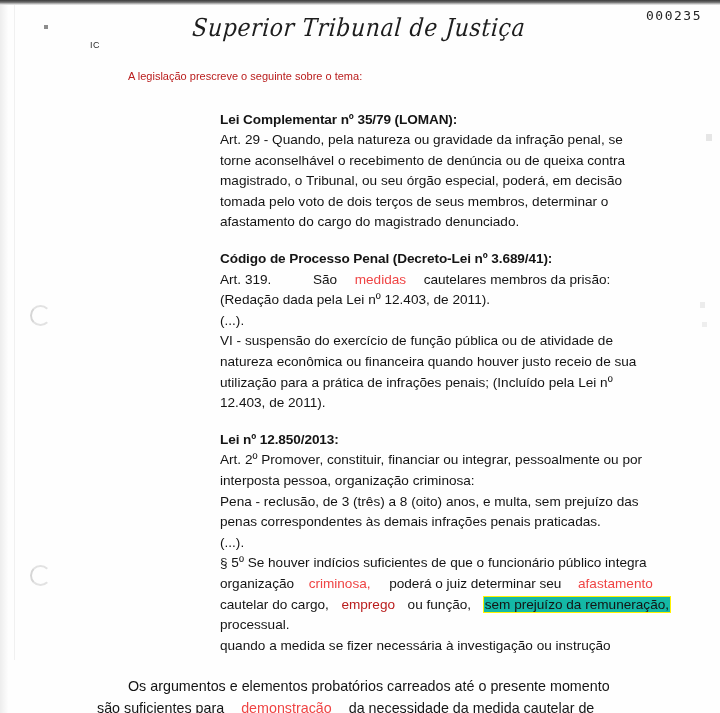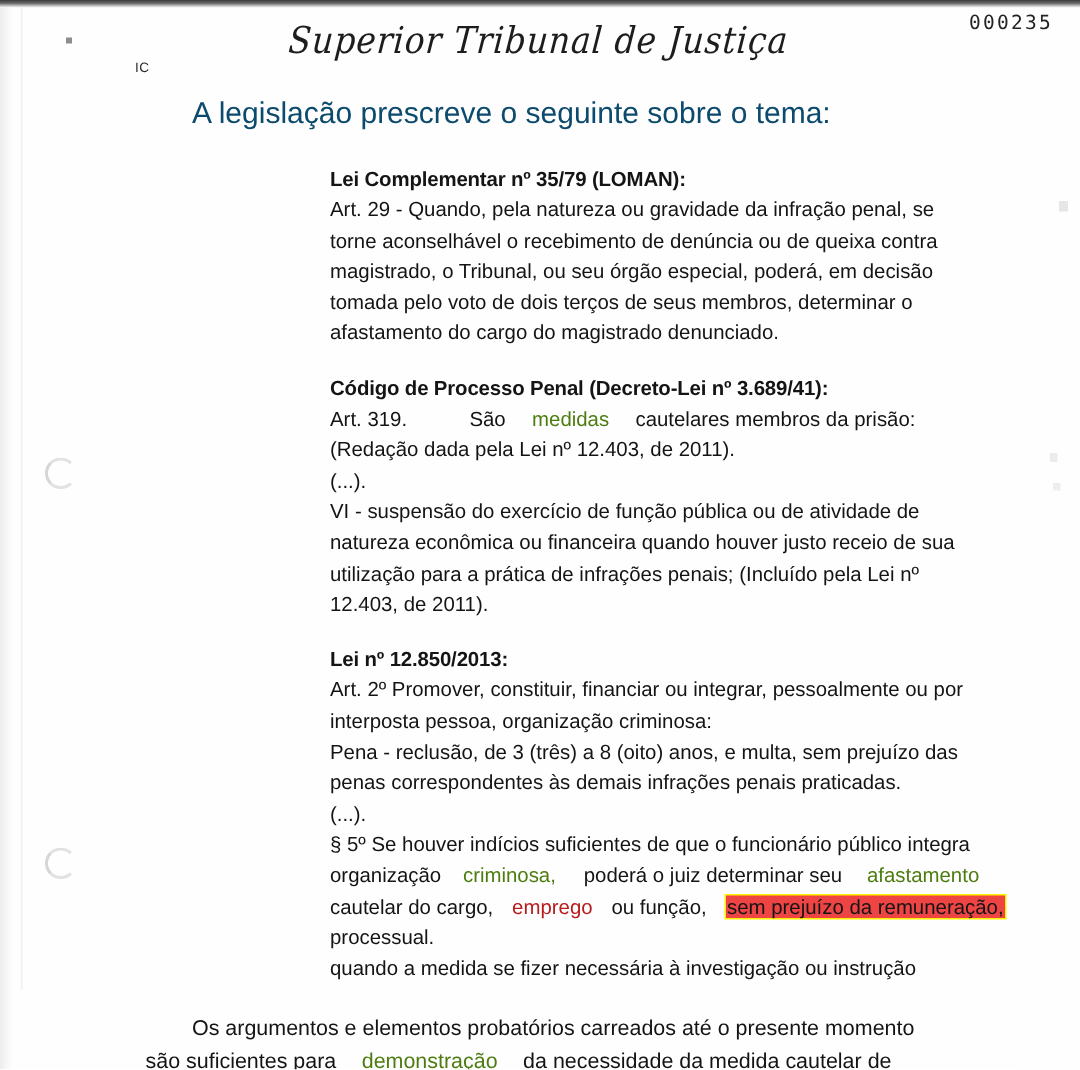--- a/index.html
+++ b/index.html
@@ -109,25 +109,25 @@
   
   .body-col {
     position: absolute;
     left: 97px;
     top: 66px;
     width: 586px;
   }
 
   p.body-para {
     margin: 0;
-    font-size: 20px;
+    font-size: 11px;
     line-height: 21.5px;
     text-align: justify;
     text-indent: 31px;
-    color: #0c4a6e;
+    color: #b91c1c;
   }
 
   .quote-block {
     margin: 0;
     padding: 0;
     font-size: 13.6px;
     line-height: 20.6px;
     text-align: justify;
     color: #141414;
     margin-left: 123px;
@@ -144,29 +144,29 @@
   .quote-line {
     display: block;
     text-align: justify;
   }
   .gap-16 { height: 16px; }
   .gap-20 { height: 20px; }
   .gap-22 { height: 22px; }
 
   
   .faded {
-    color: #4d7c0f;
+    color: #ef4444;
   }
   .faded-soft {
     color: #b91c1c;
   }
 
   
   .marker {
-    background-color: #ef4444;
+    background-color: #14b8a6;
     box-shadow: 0 0 0 1px #fff200;
     padding: 0 1px;
   }
 </style>
 </head>
 <body>
 
 <div class="page">
 
   <div class="scan-edge-top"></div>

